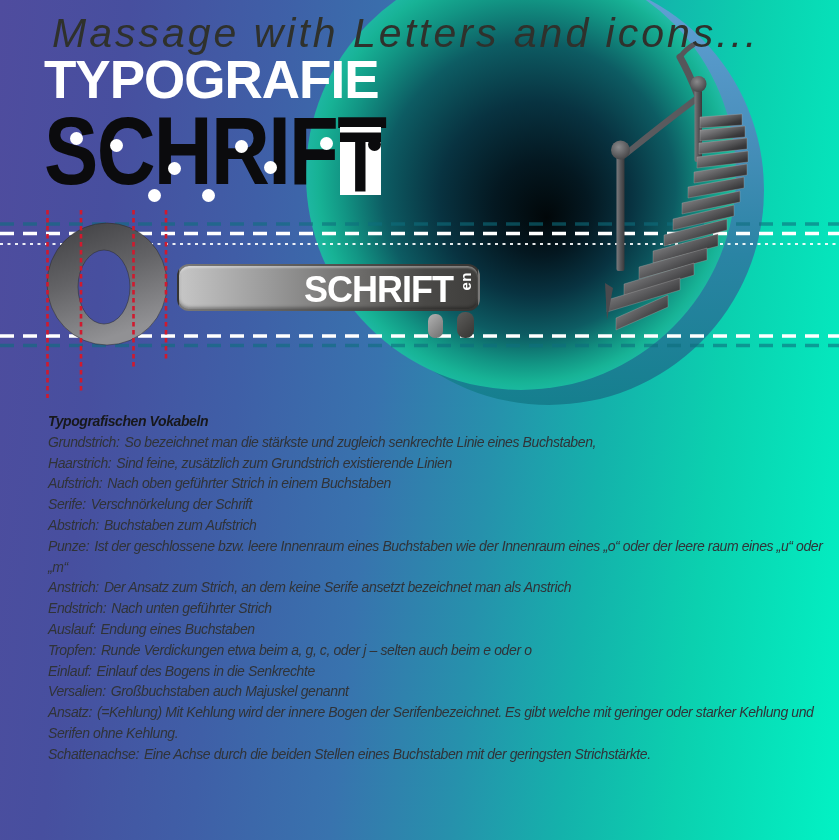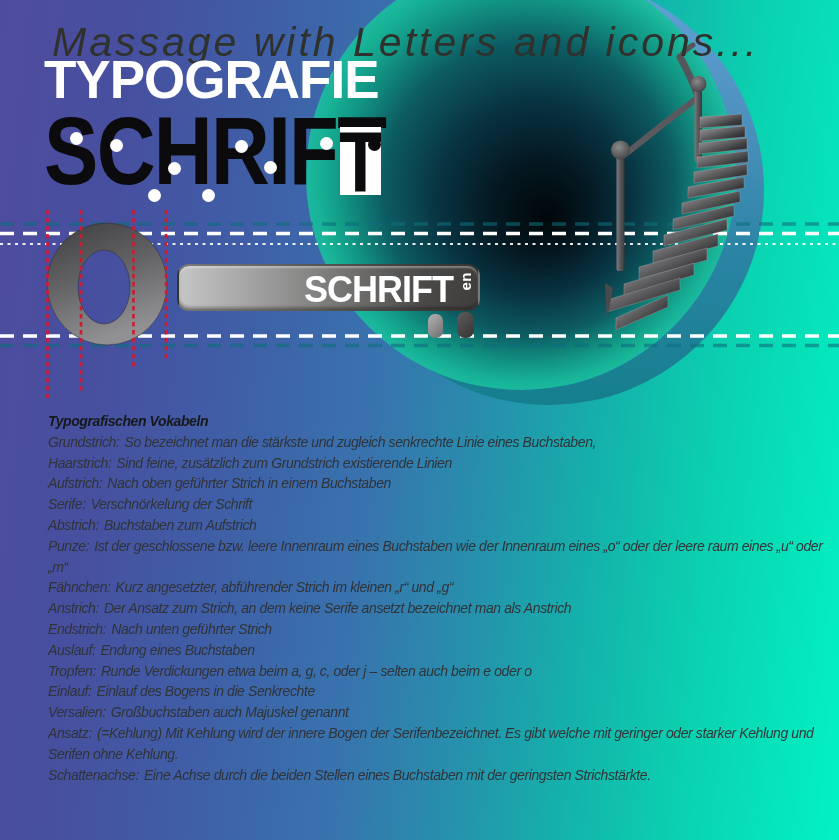--- a/index.html
+++ b/index.html
@@ -1,20 +1,20 @@
 <!DOCTYPE html>
 <html><head>
 <meta charset="utf-8">
 <style>
   html,body{margin:0;padding:0;}
   .stage{position:relative;width:839px;height:840px;overflow:hidden;
     font-family:"Liberation Sans",sans-serif;
     background:linear-gradient(96deg,#4f4c9e 0%,#474f9f 14%,#3f5fa7 30%,#3873ae 45%,#2691ac 58%,#14b2ab 70%,#0bd0af 82%,#02f2c4 100%);}
   .scene{position:absolute;left:0;top:0;width:839px;height:840px;}
-  .tagline{position:absolute;left:52px;top:19px;font-size:41px;font-style:italic;
+  .tagline{position:absolute;left:52px;top:10px;font-size:41px;font-style:italic;
     color:#2f312c;letter-spacing:3px;white-space:nowrap;}
   .title{position:absolute;left:44px;top:53px;font-size:53px;font-weight:800;
     color:#ffffff;letter-spacing:-1px;line-height:1;white-space:nowrap;}
   .schrift{position:absolute;left:44px;top:102px;font-size:97px;font-weight:800;
     color:#0b0b0d;letter-spacing:-2px;line-height:1;white-space:nowrap;
     transform:scaleX(0.84);transform-origin:left top;}
   .tbox{position:absolute;left:340px;top:127px;width:41px;height:68px;background:#ffffff;
     display:flex;align-items:center;justify-content:center;overflow:hidden;}
   .tbox span{font-size:86px;font-weight:800;color:#0b0b0d;line-height:68px;
     transform:scaleX(0.84);}
@@ -155,21 +155,20 @@
   <div class="pill pill2"></div>
 
   <div class="vocab">
     <div class="vhead">Typografischen Vokabeln</div>
     <p><span class="term">Grundstrich:</span><span>So bezeichnet man die stärkste und zugleich senkrechte Linie eines Buchstaben,</span></p>
     <p><span class="term">Haarstrich:</span><span>Sind feine, zusätzlich zum Grundstrich existierende Linien</span></p>
     <p><span class="term">Aufstrich:</span><span>Nach oben geführter Strich in einem Buchstaben</span></p>
     <p><span class="term">Serife:</span><span>Verschnörkelung der Schrift</span></p>
     <p><span class="term">Abstrich:</span><span>Buchstaben zum Aufstrich</span></p>
     <p><span class="term">Punze:</span><span>Ist der geschlossene bzw. leere Innenraum eines Buchstaben wie der Innenraum eines „o“ oder der leere raum eines „u“ oder „m“</span></p>
-    <p><span class="term">Fähnchen:</span><span>Kurz angesetzter, abführender Strich im kleinen „r“ und „g“</span></p>
     <p><span class="term">Anstrich:</span><span>Der Ansatz zum Strich, an dem keine Serife ansetzt bezeichnet man als Anstrich</span></p>
     <p><span class="term">Endstrich:</span><span>Nach unten geführter Strich</span></p>
     <p><span class="term">Auslauf:</span><span>Endung eines Buchstaben</span></p>
     <p><span class="term">Tropfen:</span><span>Runde Verdickungen etwa beim a, g, c, oder j – selten auch beim e oder o</span></p>
     <p><span class="term">Einlauf:</span><span>Einlauf des Bogens in die Senkrechte</span></p>
     <p><span class="term">Versalien:</span><span>Großbuchstaben auch Majuskel genannt</span></p>
     <p><span class="term">Ansatz:</span><span>(=Kehlung) Mit Kehlung wird der innere Bogen der Serifenbezeichnet. Es gibt welche mit geringer oder starker Kehlung und Serifen ohne Kehlung.</span></p>
     <p><span class="term">Schattenachse:</span><span>Eine Achse durch die beiden Stellen eines Buchstaben mit der geringsten Strichstärkte.</span></p>
   </div>
 </div>

